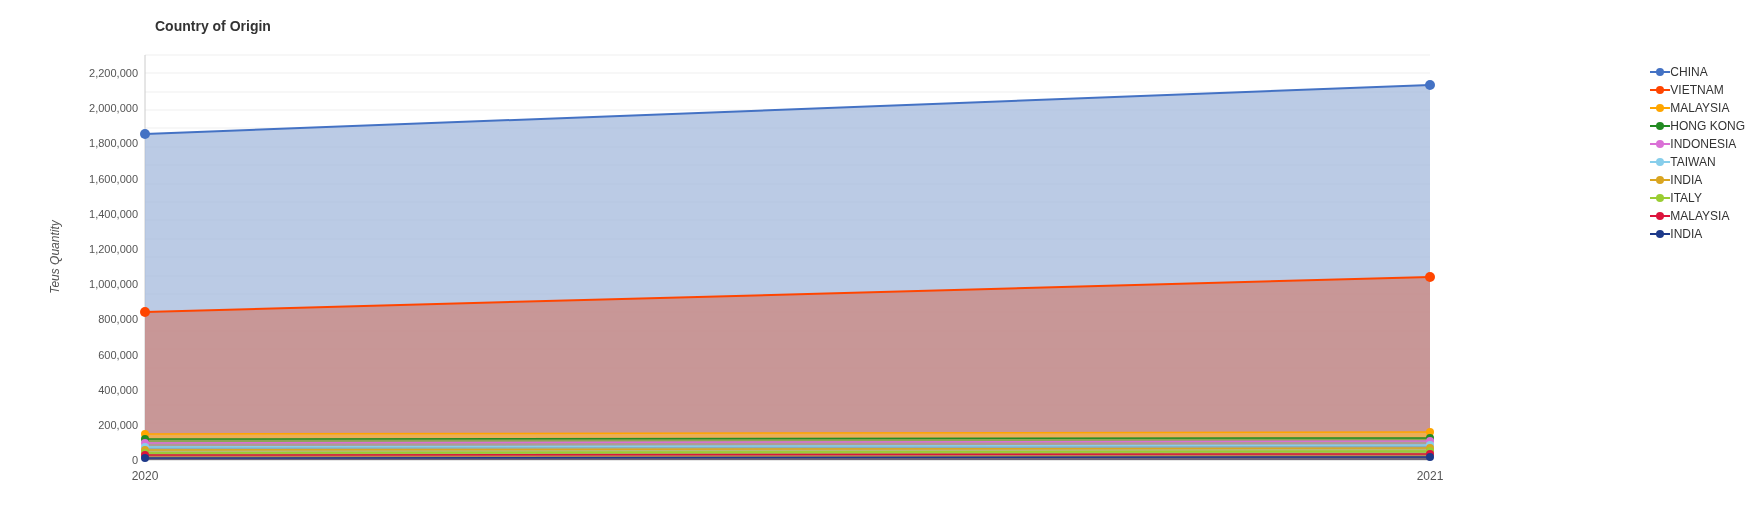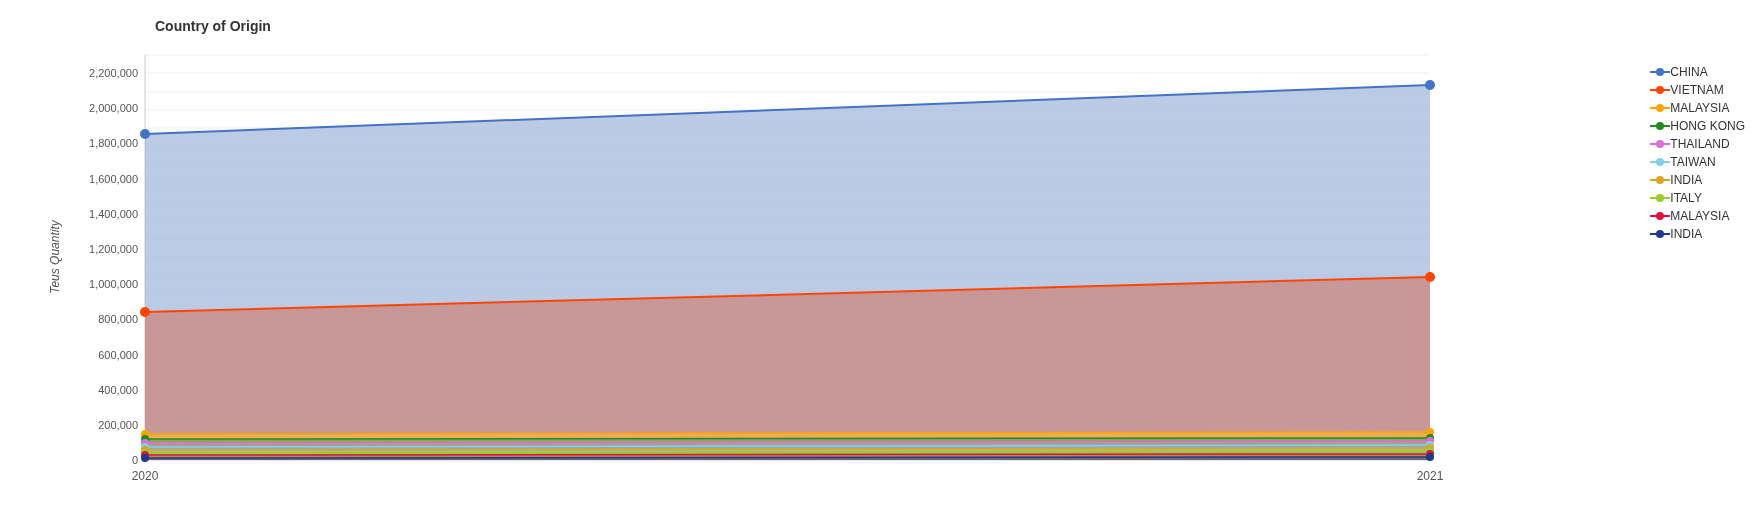--- a/index.html
+++ b/index.html
@@ -189,21 +189,21 @@
           <line x1="0" y1="6" x2="20" y2="6" stroke="#228B22" stroke-width="2"></line>
           <circle cx="10" cy="6" r="4" fill="#228B22"></circle>
         </svg>
       <span>HONG KONG</span>
     </div>
     <div class="legend-item">
       <svg width="20" height="12">
           <line x1="0" y1="6" x2="20" y2="6" stroke="#DA70D6" stroke-width="2"></line>
           <circle cx="10" cy="6" r="4" fill="#DA70D6"></circle>
         </svg>
-      <span>THAILAND</span>
+      <span>INDONESIA</span>
     </div>
     <div class="legend-item">
       <svg width="20" height="12">
           <line x1="0" y1="6" x2="20" y2="6" stroke="#87CEEB" stroke-width="2"></line>
           <circle cx="10" cy="6" r="4" fill="#87CEEB"></circle>
         </svg>
       <span>TAIWAN</span>
     </div>
     <div class="legend-item">
       <svg width="20" height="12">

